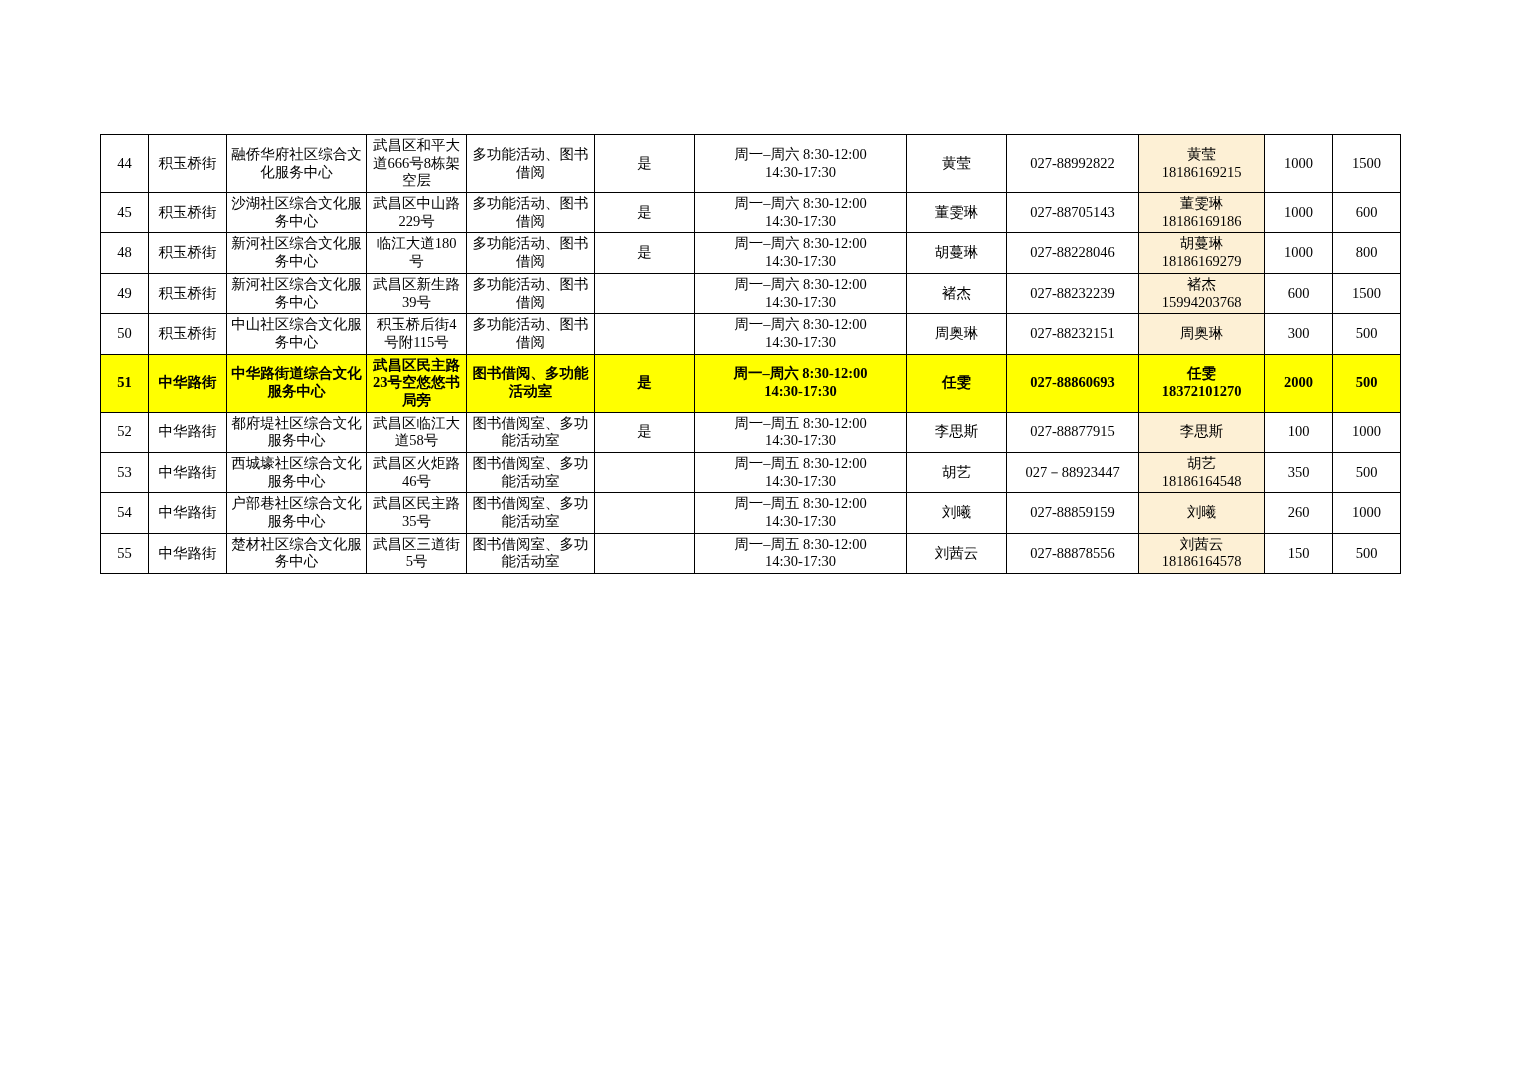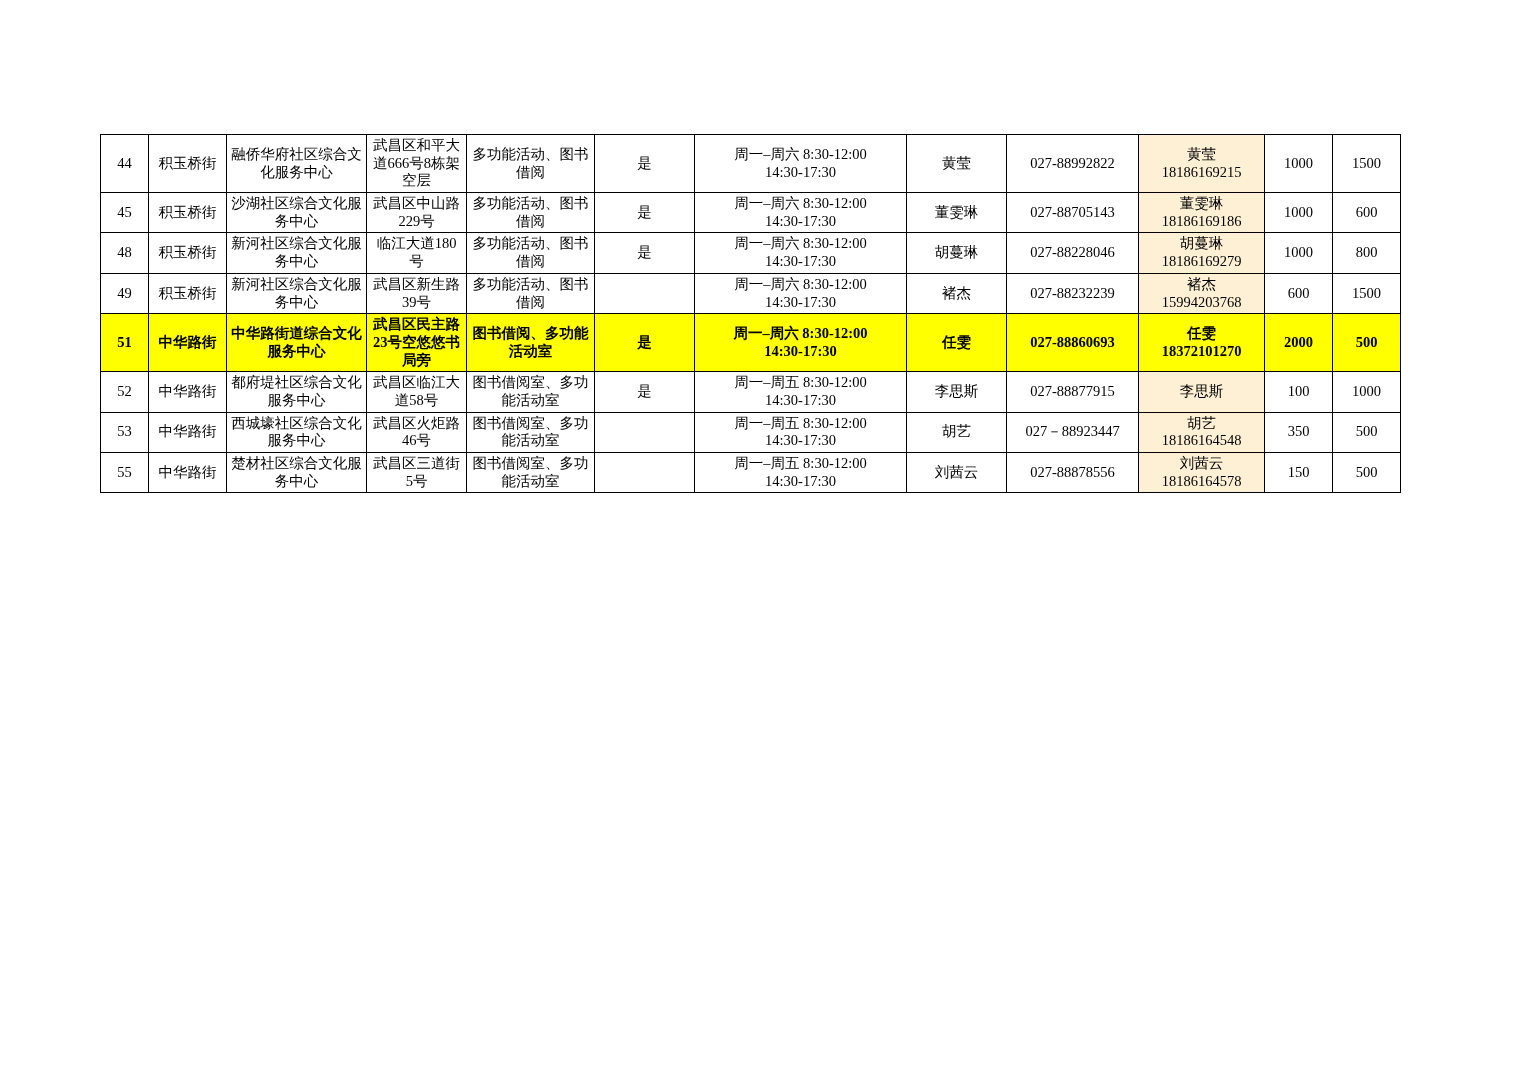--- a/index.html
+++ b/index.html
@@ -132,20 +132,35 @@
           <td></td>
           <td class="time-cell">周一–周六  8:30-12:00
 14:30-17:30</td>
           <td>褚杰</td>
           <td>027-88232239</td>
           <td class="contact-cell">褚杰
 15994203768</td>
           <td>600</td>
           <td>1500</td>
         </tr>
+        <tr>
+          <td>50</td>
+          <td>积玉桥街</td>
+          <td>中山社区综合文化服务中心</td>
+          <td>积玉桥后街4号附115号</td>
+          <td>多功能活动、图书借阅</td>
+          <td></td>
+          <td class="time-cell">周一–周六  8:30-12:00
+14:30-17:30</td>
+          <td>周奥琳</td>
+          <td>027-88232151</td>
+          <td class="contact-cell">周奥琳</td>
+          <td>300</td>
+          <td>500</td>
+        </tr>
         <tr class="hl">
           <td>51</td>
           <td>中华路街</td>
           <td>中华路街道综合文化服务中心</td>
           <td>武昌区民主路23号空悠悠书局旁</td>
           <td>图书借阅、多功能活动室</td>
           <td>是</td>
           <td class="time-cell">周一–周六  8:30-12:00
 14:30-17:30</td>
           <td>任雯</td>
@@ -180,20 +195,35 @@
           <td class="time-cell">周一–周五  8:30-12:00
 14:30-17:30</td>
           <td>胡艺</td>
           <td>027－88923447</td>
           <td class="contact-cell">胡艺
 18186164548</td>
           <td>350</td>
           <td>500</td>
         </tr>
         <tr>
+          <td>54</td>
+          <td>中华路街</td>
+          <td>户部巷社区综合文化服务中心</td>
+          <td>武昌区民主路35号</td>
+          <td>图书借阅室、多功能活动室</td>
+          <td></td>
+          <td class="time-cell">周一–周五  8:30-12:00
+14:30-17:30</td>
+          <td>刘曦</td>
+          <td>027-88859159</td>
+          <td class="contact-cell">刘曦</td>
+          <td>260</td>
+          <td>1000</td>
+        </tr>
+        <tr>
           <td>55</td>
           <td>中华路街</td>
           <td>楚材社区综合文化服务中心</td>
           <td>武昌区三道街5号</td>
           <td>图书借阅室、多功能活动室</td>
           <td></td>
           <td class="time-cell">周一–周五  8:30-12:00
 14:30-17:30</td>
           <td>刘茜云</td>
           <td>027-88878556</td>

